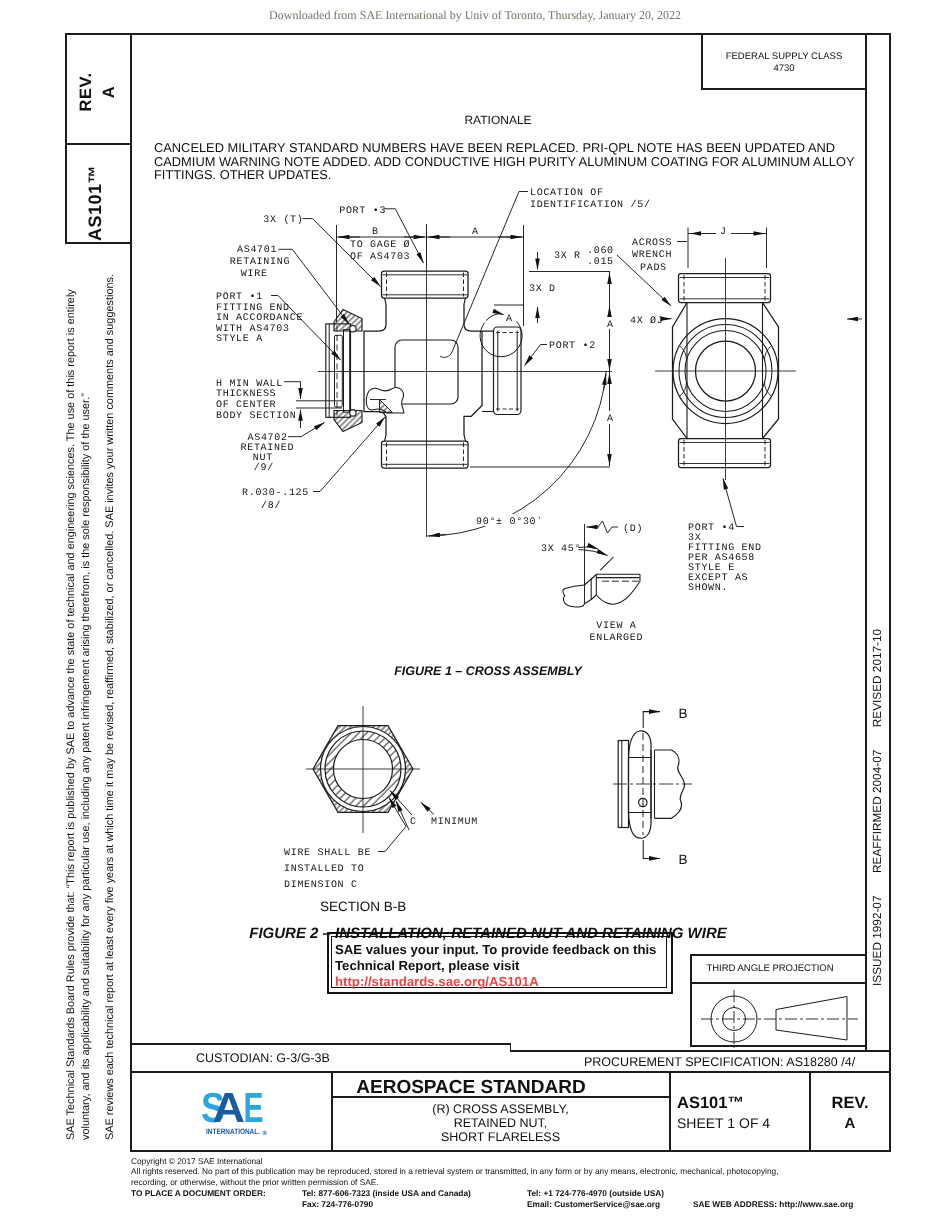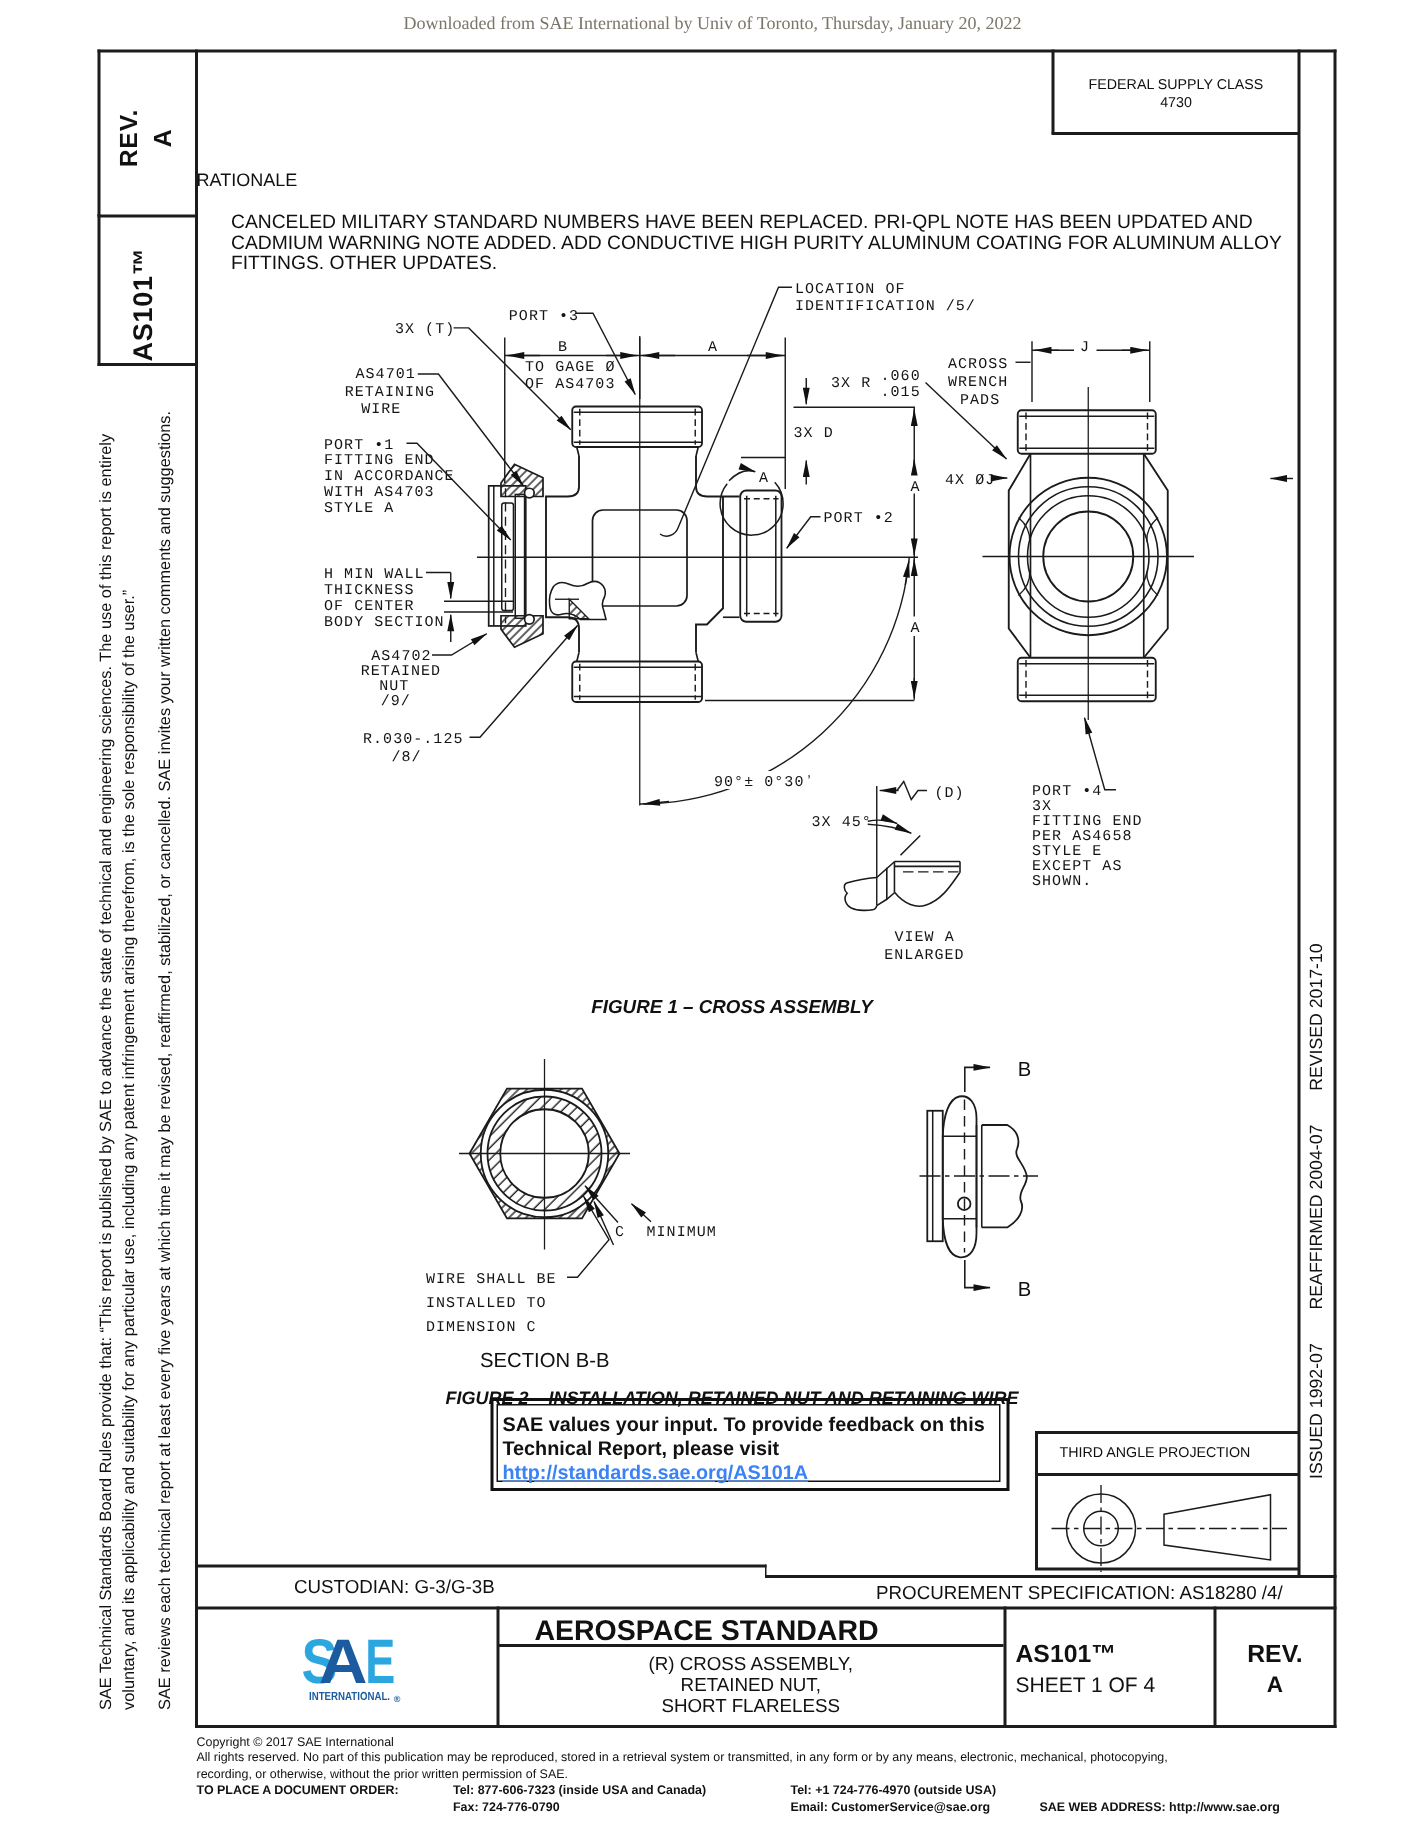--- a/index.html
+++ b/index.html
@@ -45,33 +45,33 @@
   </div>
 
 <div class="abs" style="left:870.5px;top:985.5px;">
     <div class="rot" style="font-size:11.8px;line-height:13px;">ISSUED 1992-07<span style="display:inline-block;width:22.5px;"></span>REAFFIRMED 2004-07<span style="display:inline-block;width:22.5px;"></span>REVISED 2017-10</div>
   </div>
 
 <div class="ln" style="left:701px;top:33px;width:1.5px;height:56px;"></div>
 <div class="ln" style="left:701px;top:88px;width:165px;height:1.5px;"></div>
 <div class="abs" style="left:702px;top:51px;width:164px;text-align:center;font-size:9.5px;line-height:12px;">FEDERAL SUPPLY CLASS<br>4730</div>
 
-<div class="abs" style="left:131px;top:113px;width:734px;font-size:12px;">RATIONALE</div>
+<div class="abs" style="left:131px;top:113px;width:734px;text-align:center;font-size:12px;">RATIONALE</div>
 
 <div class="abs" style="left:154px;top:141px;width:720px;font-size:12.85px;line-height:13.5px;white-space:nowrap;">CANCELED MILITARY STANDARD NUMBERS HAVE BEEN REPLACED. PRI-QPL NOTE HAS BEEN UPDATED AND<br>CADMIUM WARNING NOTE ADDED. ADD CONDUCTIVE HIGH PURITY ALUMINUM COATING FOR ALUMINUM ALLOY<br>FITTINGS. OTHER UPDATES.</div>
 
 <div class="abs" style="left:131px;top:664px;width:714px;text-align:center;font-size:12.5px;font-weight:bold;font-style:italic;">FIGURE 1 – CROSS ASSEMBLY</div>
 
 <div class="abs" style="left:320px;top:899px;font-size:13.5px;">SECTION B-B</div>
 
-<div class="abs" style="left:131px;top:925px;width:714px;text-align:center;font-size:12px;font-weight:bold;font-style:italic;">FIGURE 2 – INSTALLATION, RETAINED NUT AND RETAINING WIRE</div>
+<div class="abs" style="left:131px;top:925px;width:714px;text-align:center;font-size:15px;font-weight:bold;font-style:italic;">FIGURE 2 – INSTALLATION, RETAINED NUT AND RETAINING WIRE</div>
 
 <div class="abs" style="left:327px;top:932px;width:342px;height:58px;border:2.5px solid #111;">
 <div class="abs" style="left:1.5px;top:1.5px;width:334px;height:50px;border:1px solid #111;"></div>
-<div class="abs" style="left:6px;top:8px;width:335px;font-size:13.2px;line-height:16px;font-weight:bold;">SAE values your input. To provide feedback on this<br>Technical Report, please visit<br><span style="color:#3b82f6;text-decoration:underline;">http://standards.sae.org/AS101A</span></div>
+<div class="abs" style="left:6px;top:8px;width:335px;font-size:13.2px;line-height:16px;font-weight:bold;">SAE values your input. To provide feedback on this<br>Technical Report, please visit<br><span style="color:#ef4444;">http://standards.sae.org/AS101A</span></div>
 </div>
 
 <div class="ln" style="left:690px;top:954px;width:176px;height:1.5px;"></div>
 <div class="ln" style="left:690px;top:954px;width:1.5px;height:92px;"></div>
 <div class="ln" style="left:690px;top:1045px;width:176px;height:1.5px;"></div>
 <div class="ln" style="left:690px;top:982px;width:176px;height:2px;"></div>
 <div class="abs" style="left:690px;top:963px;width:160px;text-align:center;font-size:9.5px;">THIRD ANGLE PROJECTION</div>
 
 <div class="ln" style="left:130px;top:1043px;width:381px;height:1.5px;"></div>
 <div class="ln" style="left:509.5px;top:1043px;width:1.5px;height:8px;"></div>

